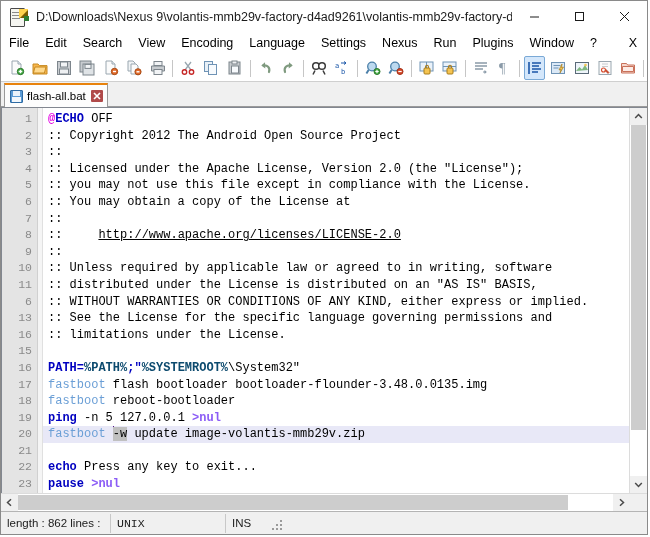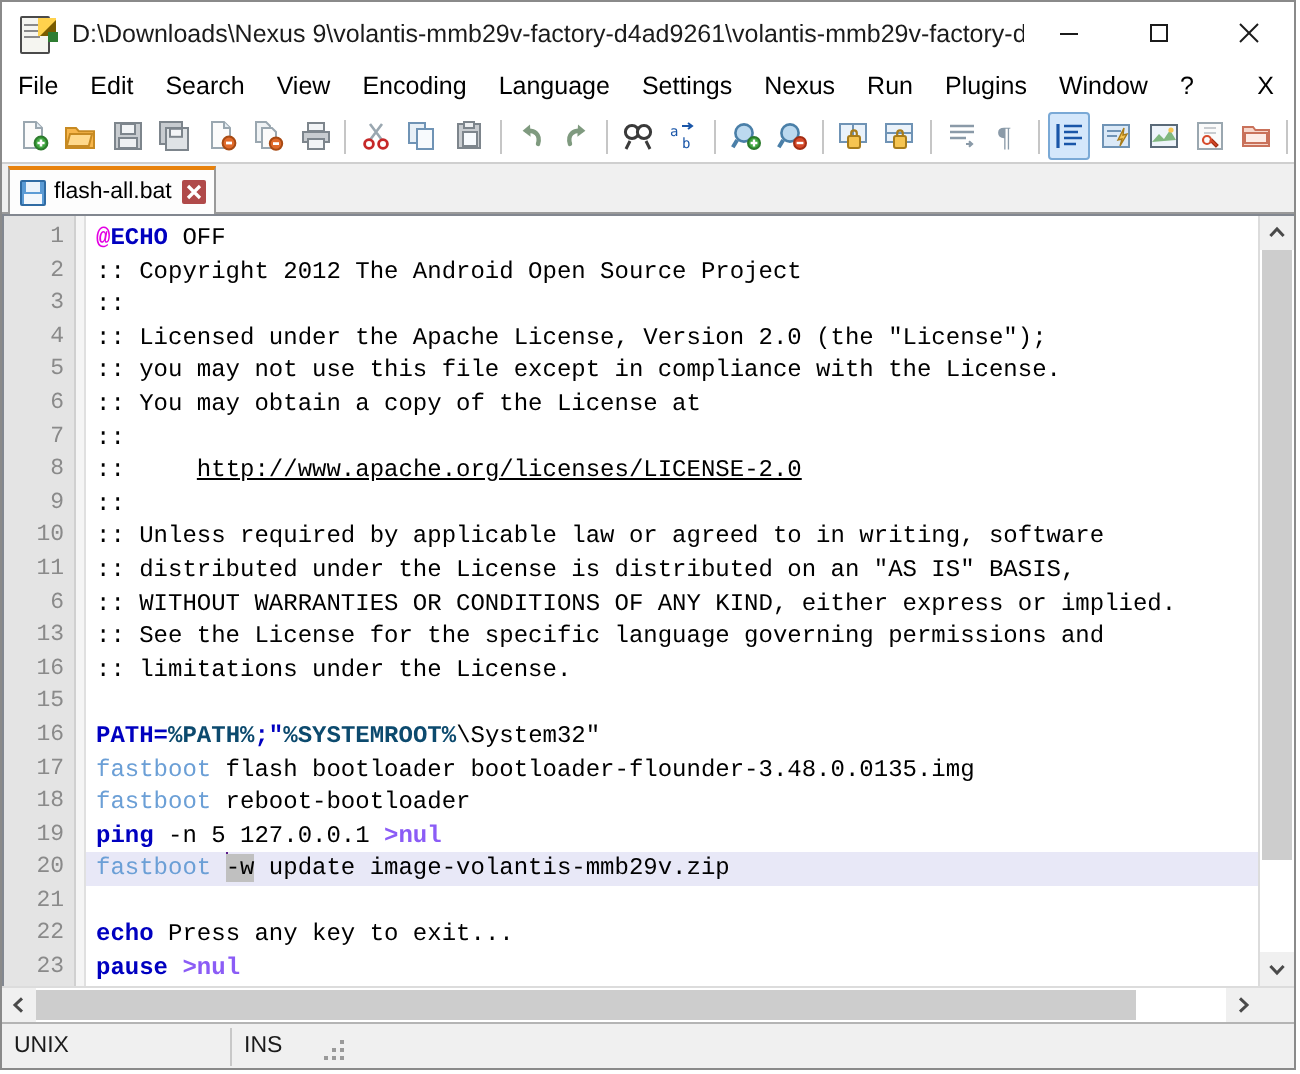--- a/index.html
+++ b/index.html
@@ -169,21 +169,21 @@
     font-size:11.5px;color:#1b1b1b;
     border-top:1px solid #b4b4b4;
   }
   .sb-cell{
     height:19px;display:flex;align-items:center;
     padding:0 6px;border-right:1px solid #c8c8c8;
     white-space:nowrap;overflow:hidden;box-sizing:border-box;
   }
   .sb-cell.doc{width:110px;min-width:110px;}
   .sb-cell.pos{flex:1 1 auto;}
-  .sb-cell.eol{width:115px;min-width:115px;}
+  .sb-cell.eol{width:115px;min-width:115px;font-family:Liberation Mono, monospace;}
   .sb-cell.enc{width:120px;min-width:120px;}
   .sb-cell.ins{width:46px;min-width:46px;border-right:none;}
   .sb-grip{width:14px;min-width:14px;height:19px;position:relative;}
   .sb-grip i{position:absolute;width:2px;height:2px;background:#9a9a9a;}
 </style>
 </head>
 <body>
 
 <div id="app">
 
@@ -502,20 +502,21 @@
     </div>
     <div class="sb-arrow" style="width:17px;min-width:17px">
       <svg width="9" height="9" viewBox="0 0 9 9">
           <path d="M3 1.2L6.5 4.5 3 7.8" fill="none" stroke="#4a4a4a" stroke-width="1.5"></path>
         </svg>
     </div>
     <div class="hsb-corner"></div>
   </div>
 
   <div class="statusbar">
+    <div class="sb-cell doc">length : 862   lines :</div>
     <div class="sb-cell eol">UNIX</div>
     <div class="sb-cell ins">INS</div>
     <div class="sb-grip">
       <i style="left:8px;top:14px"></i>
         <i style="left:4px;top:14px"></i>
         <i style="left:8px;top:10px"></i>
       <i style="left:0px;top:14px"></i>
         <i style="left:4px;top:10px"></i>
         <i style="left:8px;top:6px"></i>
     </div>

